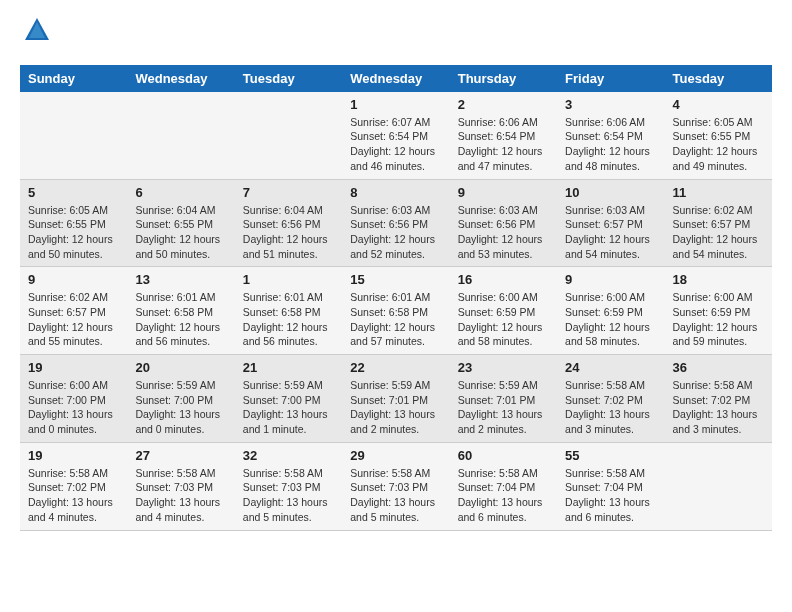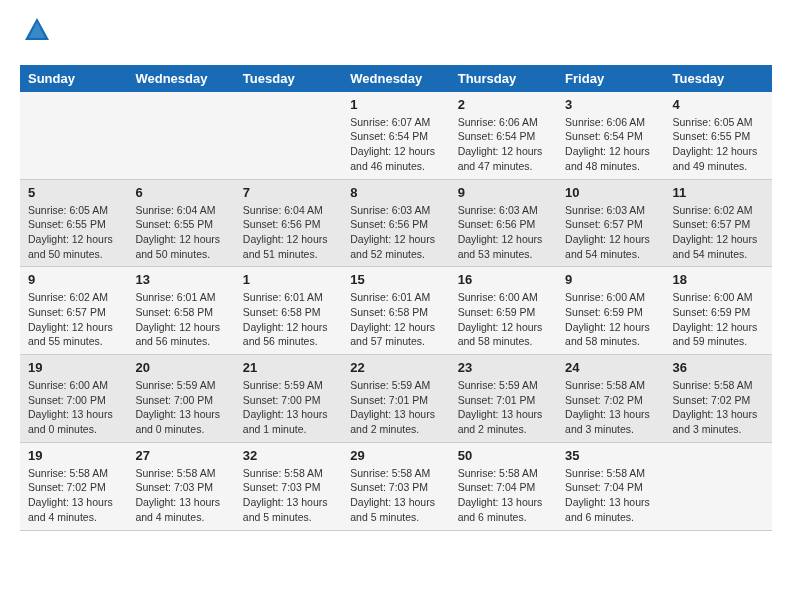--- a/index.html
+++ b/index.html
@@ -224,22 +224,22 @@
 Daylight: 13 hours and 4 minutes.</span></td>
         <td><span class="day-number">27</span><span class="day-info" style="white-space: pre-line;">Sunrise: 5:58 AM
 Sunset: 7:03 PM
 Daylight: 13 hours and 4 minutes.</span></td>
         <td><span class="day-number">32</span><span class="day-info" style="white-space: pre-line;">Sunrise: 5:58 AM
 Sunset: 7:03 PM
 Daylight: 13 hours and 5 minutes.</span></td>
         <td><span class="day-number">29</span><span class="day-info" style="white-space: pre-line;">Sunrise: 5:58 AM
 Sunset: 7:03 PM
 Daylight: 13 hours and 5 minutes.</span></td>
-        <td><span class="day-number">50</span><span class="day-info" style="white-space: pre-line;">Sunrise: 5:58 AM
+        <td><span class="day-number">60</span><span class="day-info" style="white-space: pre-line;">Sunrise: 5:58 AM
 Sunset: 7:04 PM
 Daylight: 13 hours and 6 minutes.</span></td>
-        <td><span class="day-number">35</span><span class="day-info" style="white-space: pre-line;">Sunrise: 5:58 AM
+        <td><span class="day-number">55</span><span class="day-info" style="white-space: pre-line;">Sunrise: 5:58 AM
 Sunset: 7:04 PM
 Daylight: 13 hours and 6 minutes.</span></td>
         <td></td>
       </tr>
     </tbody>
 </table>
 
 </body></html>

